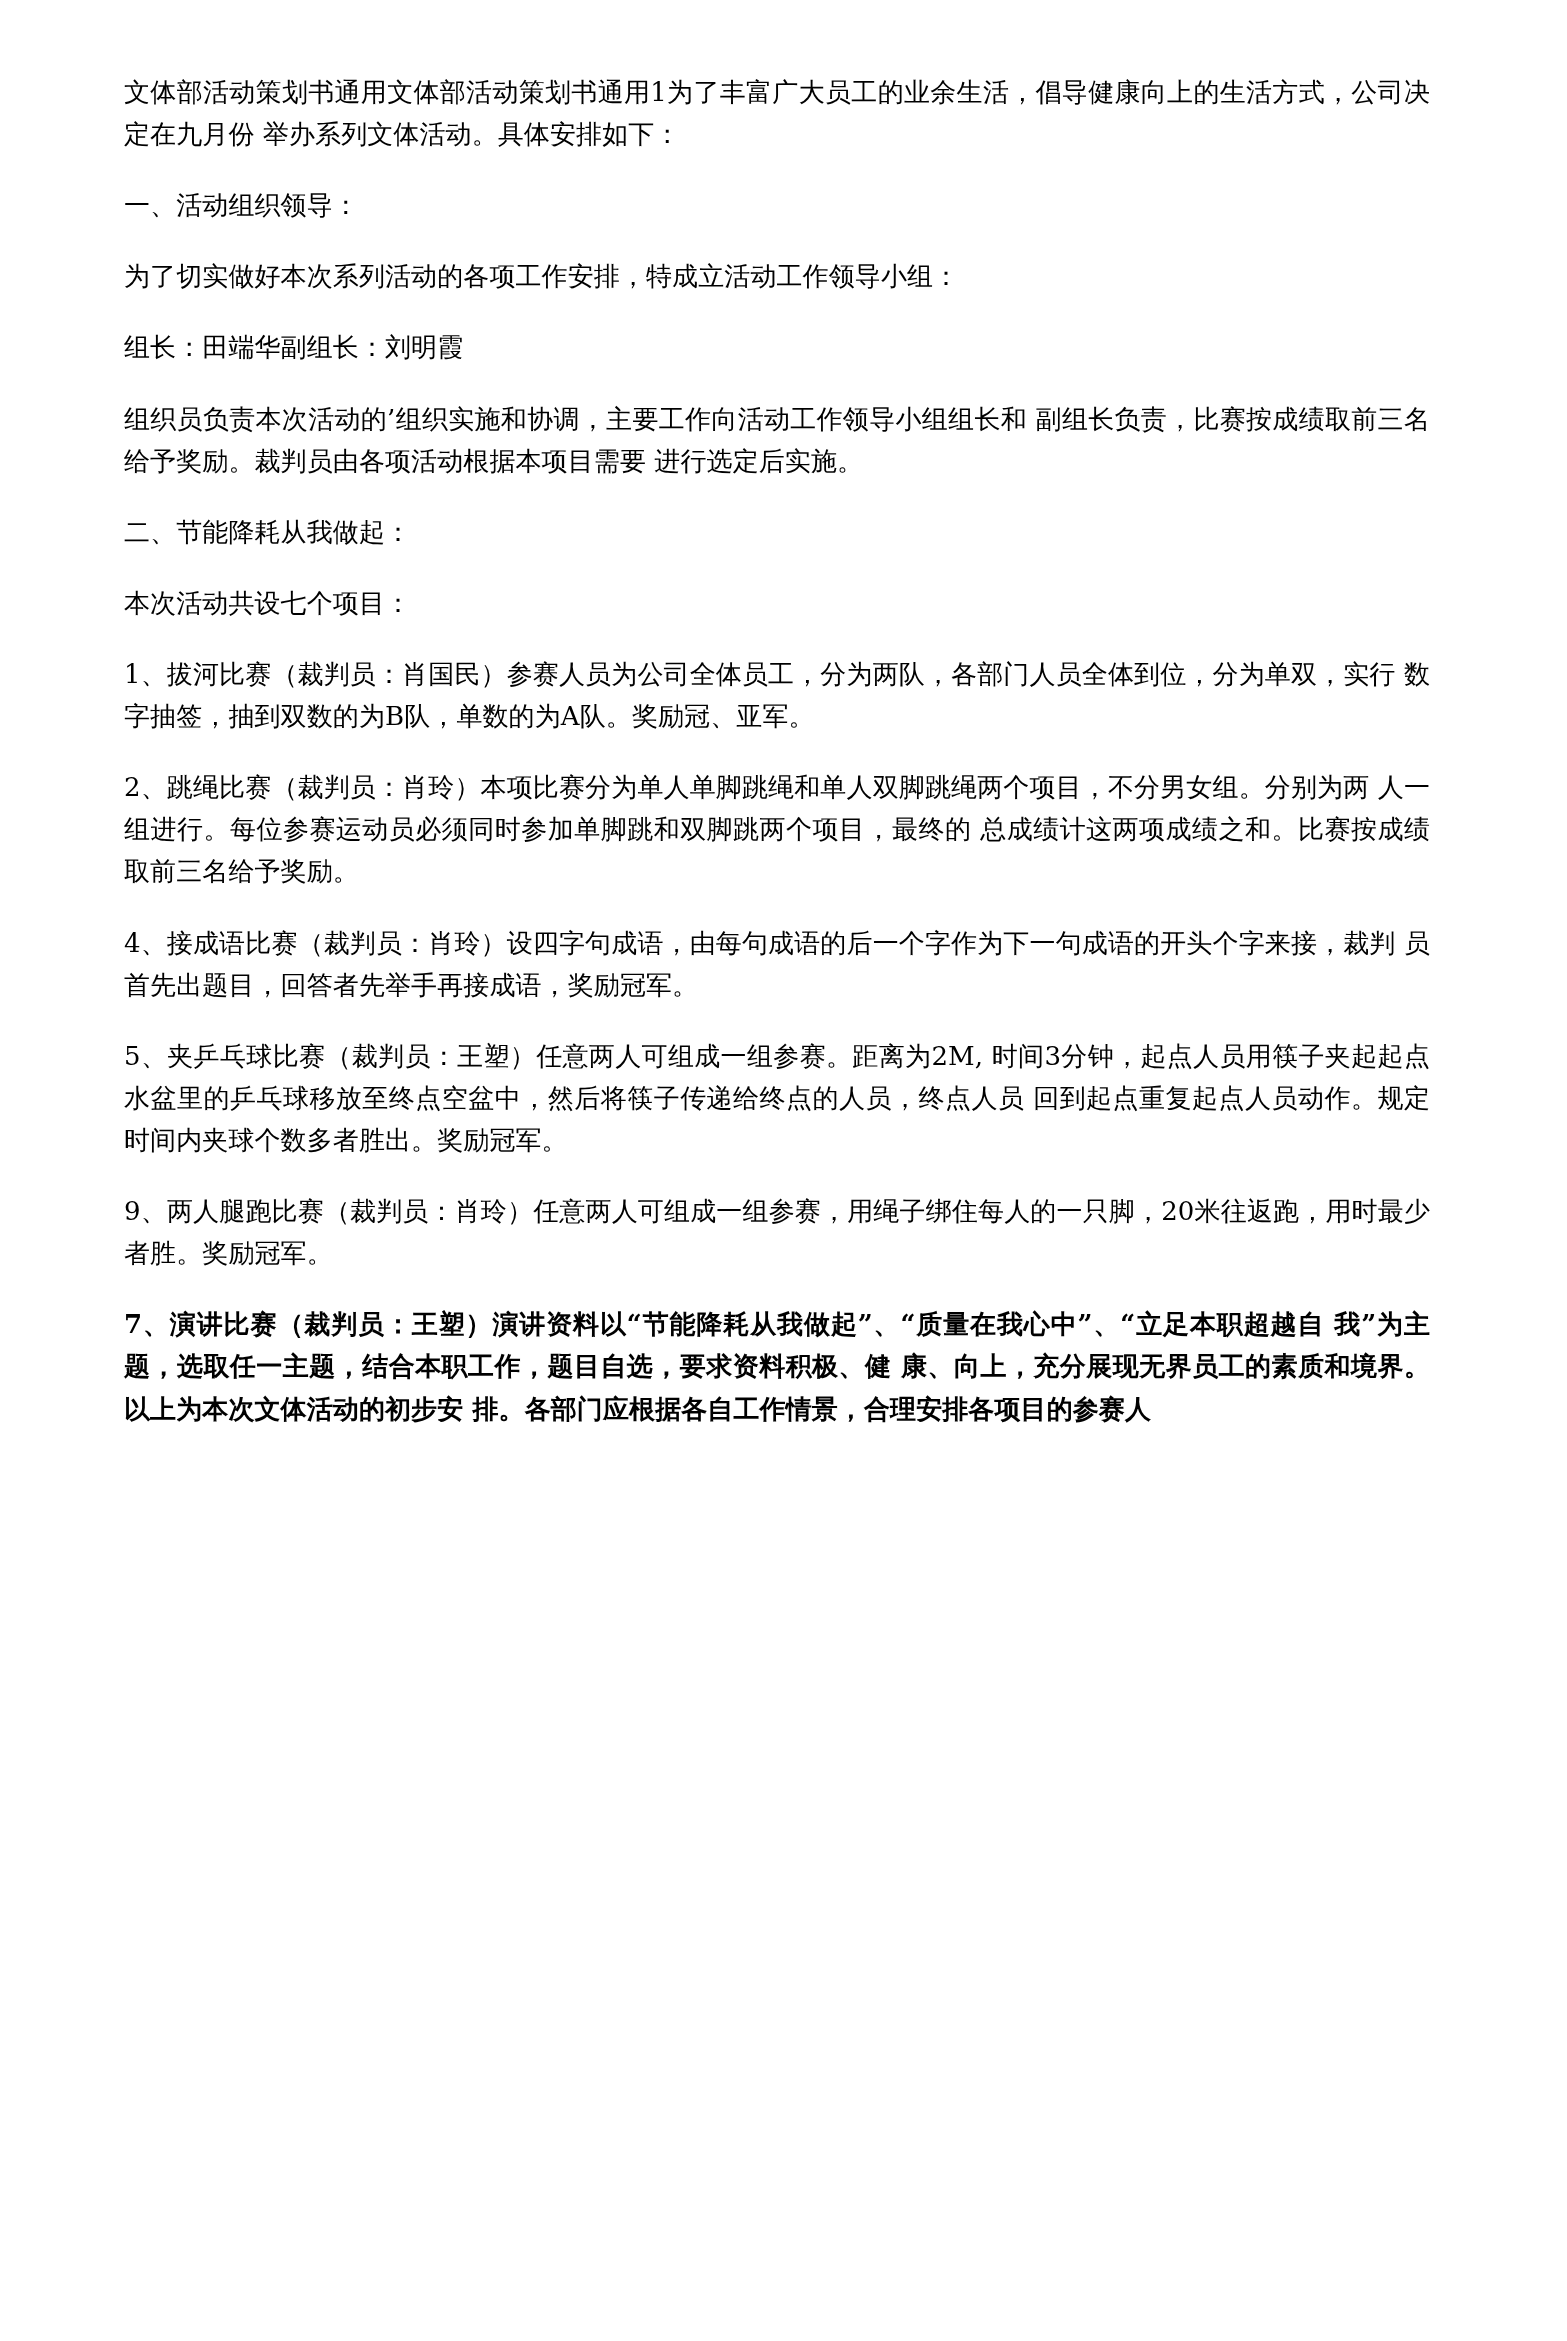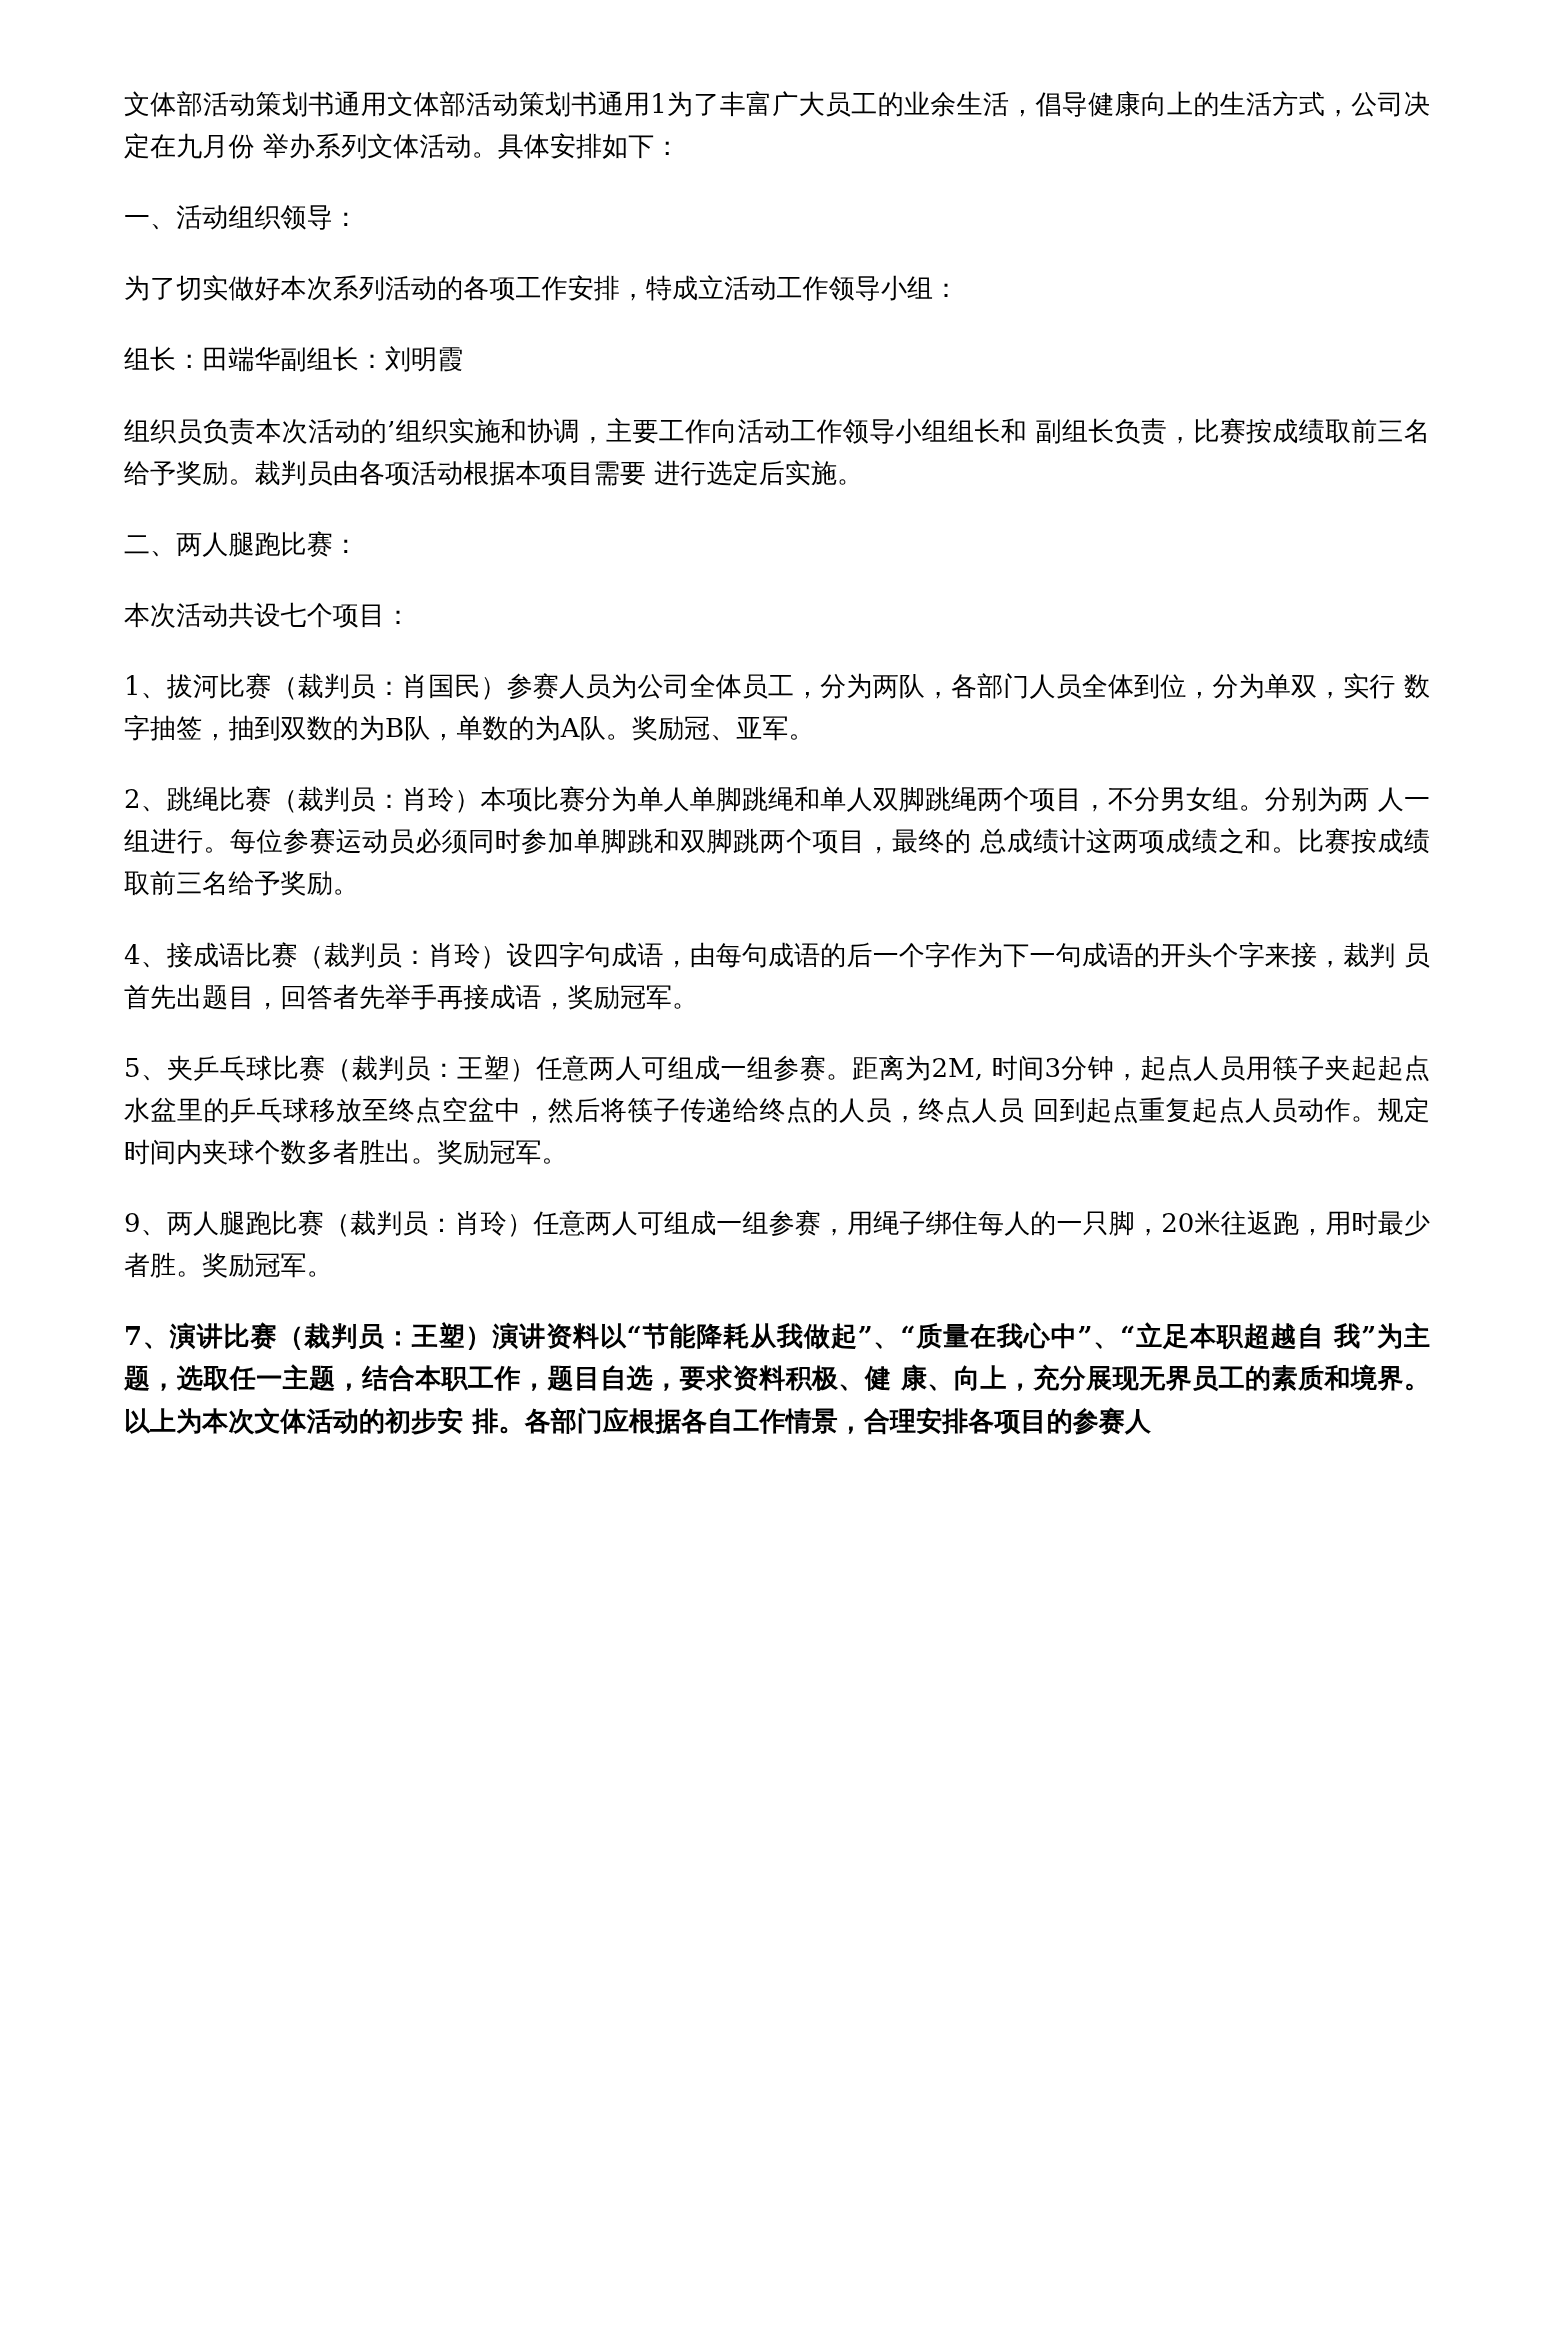--- a/index.html
+++ b/index.html
@@ -20,42 +20,42 @@
     padding: 71px 124px 85px 124px;
     margin: 0 auto;
     position: relative;
   }
   .doc-body {
     width: 1306px;
   }
   p.para {
     font-size: 26px;
     line-height: 1.62;
-    margin: 12px 0 29px 0;
+    margin: 0 0 29px 0;
     text-align: justify;
     text-justify: inter-ideograph;
     letter-spacing: 0.1px;
     word-break: break-word;
   }
   p.para:last-child {
     margin-bottom: 0;
     font-weight: bold;
   }
 </style>
 </head>
 <body>
 
 <div class="page">
   <div class="doc-body">
     <p class="para">文体部活动策划书通用文体部活动策划书通用1为了丰富广大员工的业余生活，倡导健康向上的生活方式，公司决定在九月份 举办系列文体活动。具体安排如下：</p>
     <p class="para">一、活动组织领导：</p>
     <p class="para">为了切实做好本次系列活动的各项工作安排，特成立活动工作领导小组：</p>
     <p class="para">组长：田端华副组长：刘明霞</p>
     <p class="para">组织员负责本次活动的’组织实施和协调，主要工作向活动工作领导小组组长和 副组长负责，比赛按成绩取前三名给予奖励。裁判员由各项活动根据本项目需要 进行选定后实施。</p>
-    <p class="para">二、两人腿跑比赛：</p>
+    <p class="para">二、节能降耗从我做起：</p>
     <p class="para">本次活动共设七个项目：</p>
     <p class="para">1、拔河比赛（裁判员：肖国民）参赛人员为公司全体员工，分为两队，各部门人员全体到位，分为单双，实行 数字抽签，抽到双数的为B队，单数的为A队。奖励冠、亚军。</p>
     <p class="para">2、跳绳比赛（裁判员：肖玲）本项比赛分为单人单脚跳绳和单人双脚跳绳两个项目，不分男女组。分别为两 人一组进行。每位参赛运动员必须同时参加单脚跳和双脚跳两个项目，最终的 总成绩计这两项成绩之和。比赛按成绩取前三名给予奖励。</p>
     <p class="para">4、接成语比赛（裁判员：肖玲）设四字句成语，由每句成语的后一个字作为下一句成语的开头个字来接，裁判 员首先出题目，回答者先举手再接成语，奖励冠军。</p>
     <p class="para">5、夹乒乓球比赛（裁判员：王塑）任意两人可组成一组参赛。距离为2M, 时间3分钟，起点人员用筷子夹起起点 水盆里的乒乓球移放至终点空盆中，然后将筷子传递给终点的人员，终点人员 回到起点重复起点人员动作。规定时间内夹球个数多者胜出。奖励冠军。</p>
     <p class="para">9、两人腿跑比赛（裁判员：肖玲）任意两人可组成一组参赛，用绳子绑住每人的一只脚，20米往返跑，用时最少 者胜。奖励冠军。</p>
     <p class="para">7、演讲比赛（裁判员：王塑）演讲资料以“节能降耗从我做起”、“质量在我心中”、“立足本职超越自 我”为主题，选取任一主题，结合本职工作，题目自选，要求资料积极、健 康、向上，充分展现无界员工的素质和境界。以上为本次文体活动的初步安 排。各部门应根据各自工作情景，合理安排各项目的参赛人</p>
   </div>
 </div>
 

